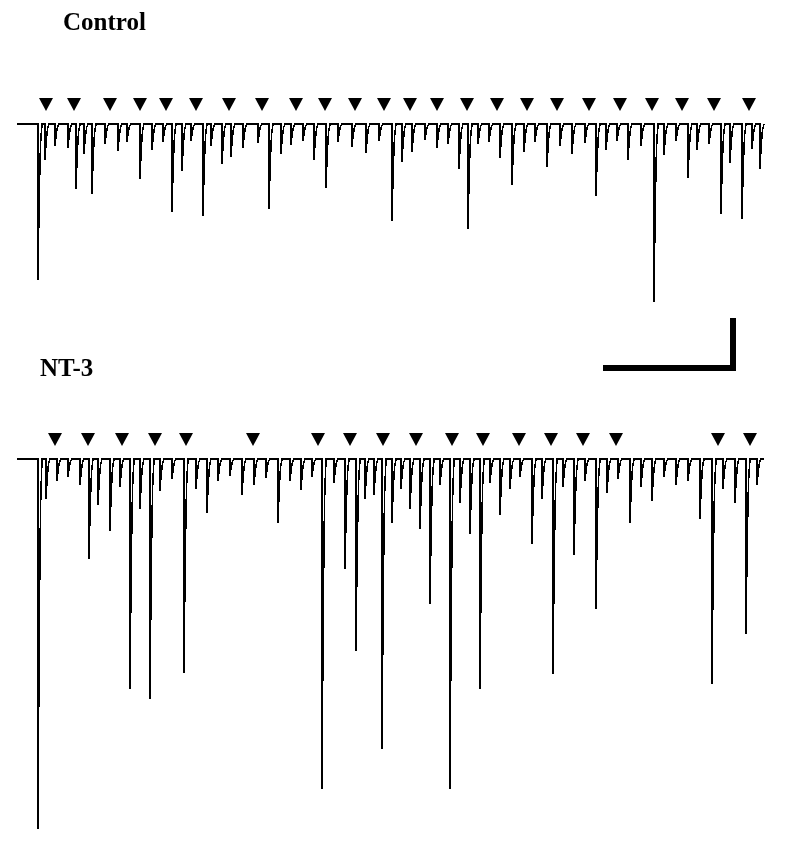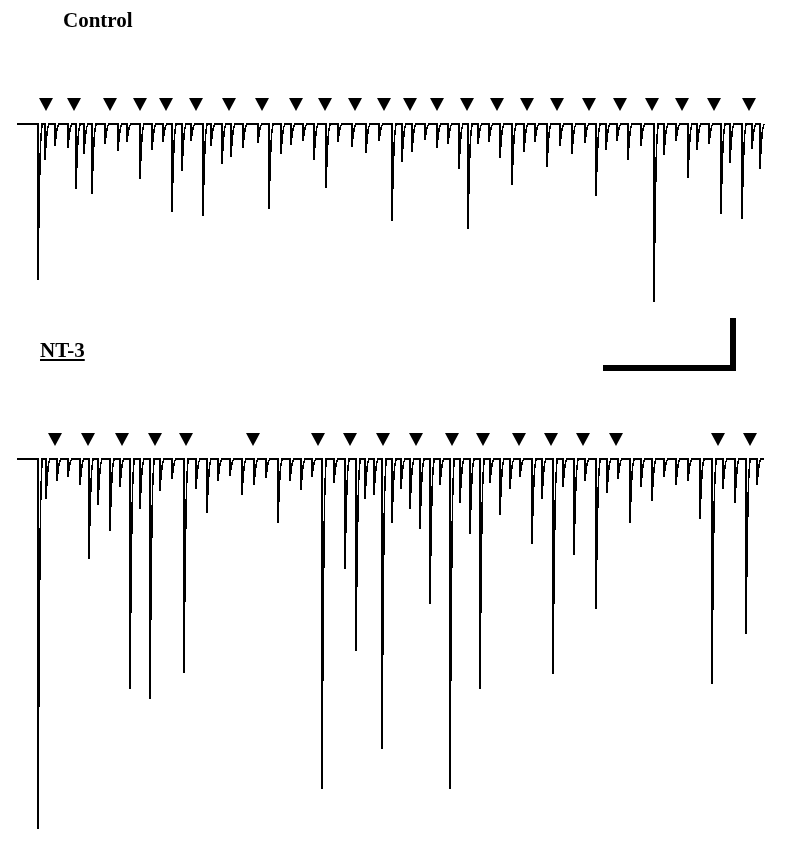--- a/index.html
+++ b/index.html
@@ -17,27 +17,27 @@
   #figure {
     position: absolute;
     left: 0; top: 0;
     width: 804px;
     height: 854px;
   }
   .panel-label {
     position: absolute;
     font-family: "Liberation Serif", serif;
     font-weight: bold;
-    font-size: 21px;
+    font-size: 25px;
     color: #000;
     letter-spacing: 0px;
     white-space: nowrap;
   }
   #label-control { left: 63px; top: 8px; }
-  #label-nt3 { left: 40px; top: 338px; text-decoration: underline; }
+  #label-nt3 { left: 40px; top: 354px; }
   svg { display: block; }
   .trace-svg { position: absolute; }
 </style>
 </head>
 <body>
 
 <div id="figure">
 
   <div class="panel-label" id="label-control">Control</div>
 

